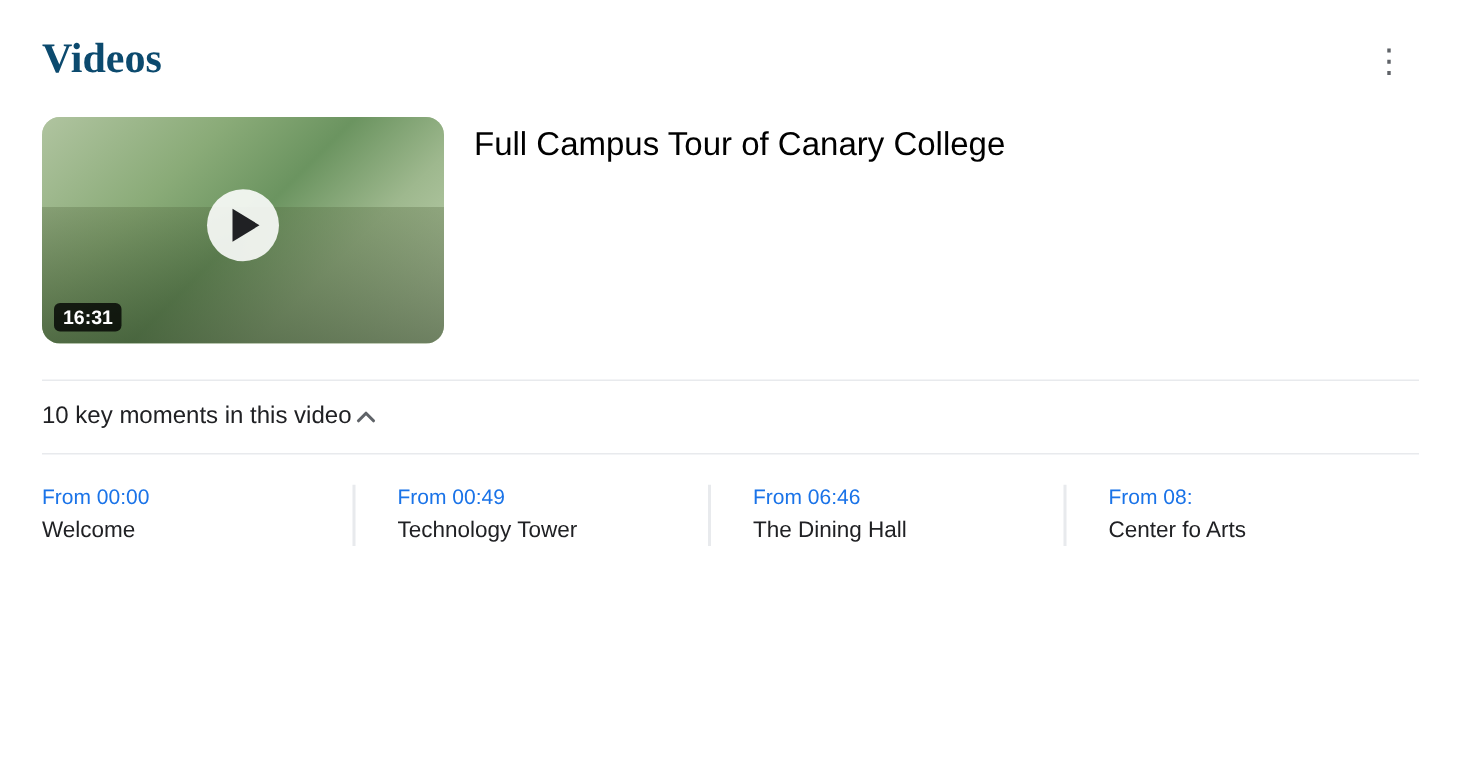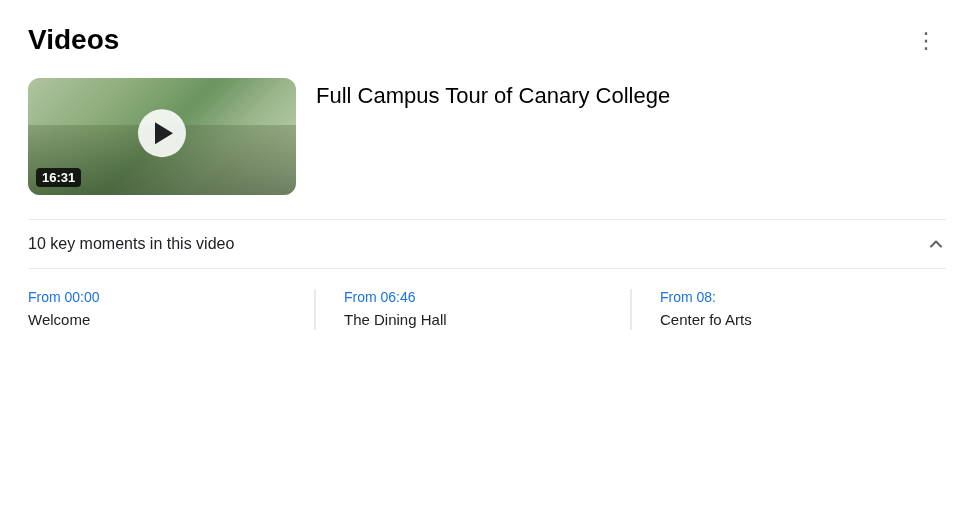--- a/index.html
+++ b/index.html
@@ -15,21 +15,22 @@
     .header {
       display: flex;
       justify-content: space-between;
       align-items: flex-start;
       margin-bottom: 20px;
     }
 
     .title {
       font-size: 28px;
       font-weight: 700;
-      color: #000000;
+      color: #0c4a6e;
+      font-family: Liberation Serif, serif;
     }
 
     .more-icon {
       color: #5f6368;
       font-size: 22px;
       cursor: pointer;
       padding: 4px 8px;
       border-radius: 50%;
       user-select: none;
       letter-spacing: 1px;
@@ -38,21 +39,21 @@
     .video-card {
       display: flex;
       gap: 20px;
       margin-bottom: 24px;
       align-items: flex-start;
     }
 
     .thumbnail-wrapper {
       position: relative;
       width: 268px;
-      height: 117px;
+      height: 151px;
       flex-shrink: 0;
       border-radius: 12px;
       overflow: hidden;
       background: #c8d3b8;
       cursor: pointer;
     }
 
     .thumbnail-bg {
       width: 100%;
       height: 100%;
@@ -125,21 +126,20 @@
       margin-bottom: 3px;
     }
 
     .video-date {
       font-size: 14px;
       color: #70757a;
     }
 
     .key-moments-row {
       display: flex;
-      justify-content: space-between;
       align-items: center;
       border-top: 1px solid #e8eaed;
       border-bottom: 1px solid #e8eaed;
       padding: 14px 0;
       margin-bottom: 20px;
       cursor: pointer;
     }
 
     .key-moments-label {
       font-size: 16px;
@@ -232,20 +232,24 @@
   </span>
 </div>
 
 <div class="moments-list">
 
   <div class="moment-item">
     <div class="moment-time">From 00:00</div>
     <div class="moment-name">Welcome</div>
   </div>
 
+  <div class="moment-item">
+    <div class="moment-time">From 00:49</div>
+    <div class="moment-name">Technology Tower</div>
+  </div>
 
 
   <div class="moment-item">
     <div class="moment-time">From 06:46</div>
     <div class="moment-name">The Dining Hall</div>
   </div>
 
   <div class="moment-item partial">
     <div class="moment-time">From 08:</div>
     <div class="moment-name">Center fo Arts</div>

